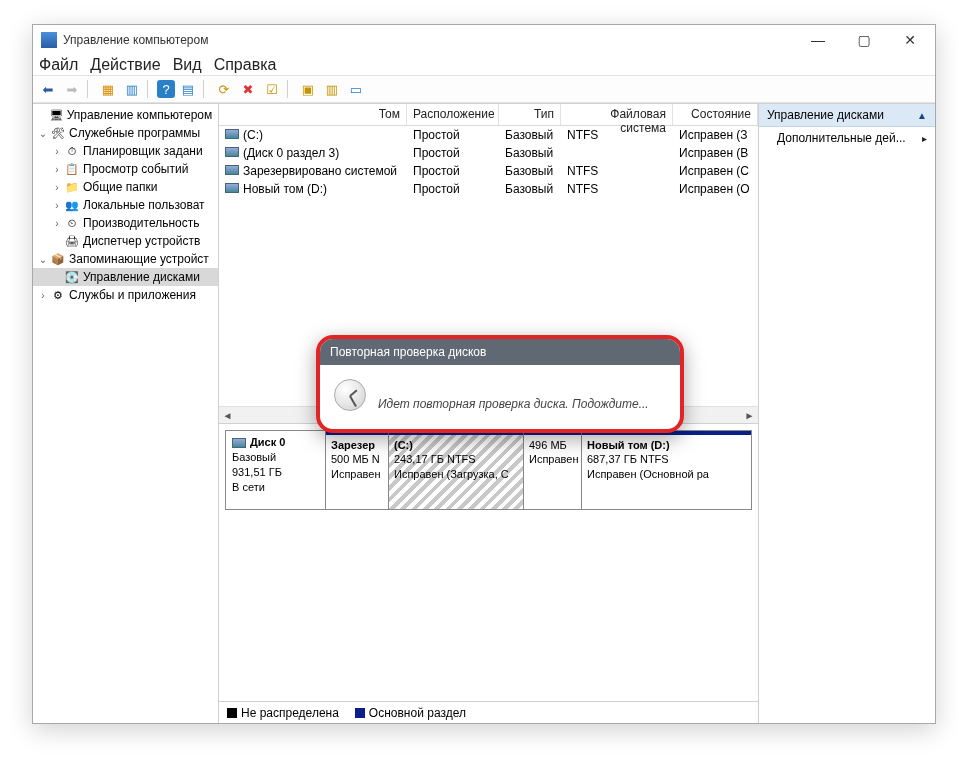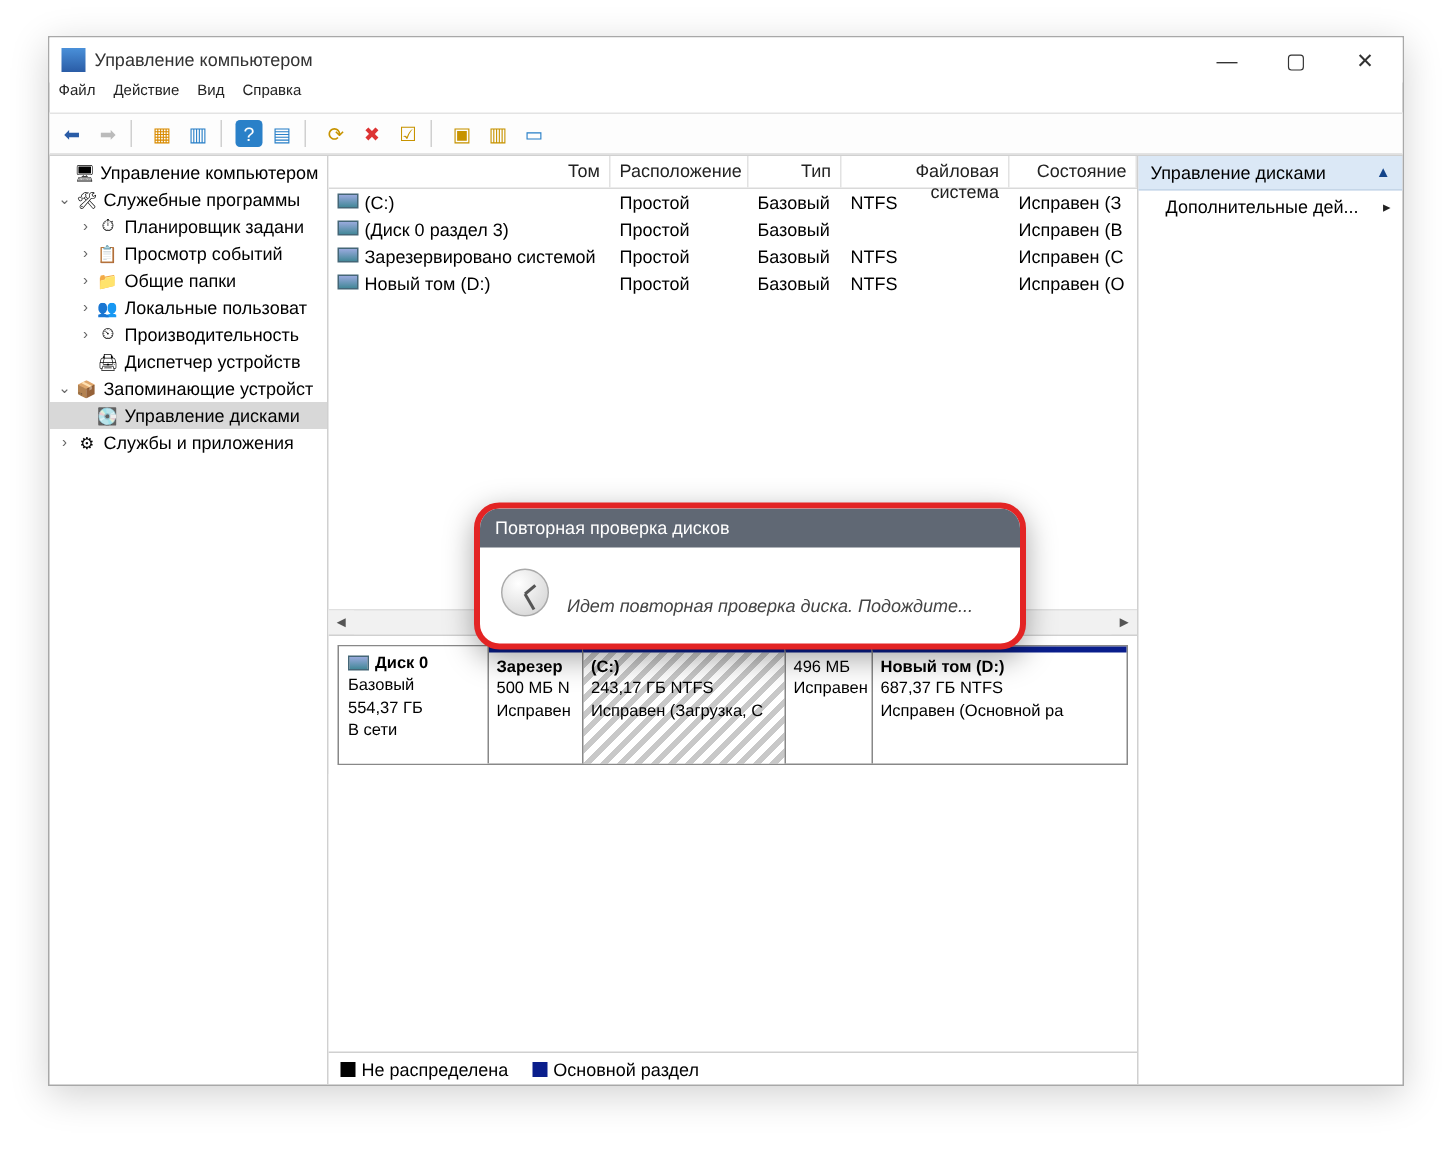--- a/index.html
+++ b/index.html
@@ -40,23 +40,24 @@
   .titlebar .title { flex: 1; color: #333; }
   .winbtns { display: flex; }
   .winbtn {
     width: 46px; height: 30px;
     display: flex; align-items: center; justify-content: center;
     color: #333; font-size: 14px;
   }
   .menubar {
     height: 20px;
     display: flex;
+    align-items: center;
     padding: 0 6px;
     gap: 12px;
-    font-size: 10px;
+    font-size: 16px;
     color: #222;
   }
   .menubar span { cursor: default; }
   .toolbar {
     height: 28px;
     border-top: 1px solid #e3e3e3;
     border-bottom: 1px solid #e3e3e3;
     display: flex;
     align-items: center;
     padding: 0 4px;
@@ -417,21 +418,21 @@
         <div class="sb-arrow">◄</div>
         <div class="sb-track"></div>
         <div class="sb-arrow">►</div>
       </div>
 
       <div class="disk-area">
         <div class="disk-row">
           <div class="disk-info">
             <div><span class="dicon"></span><b>Диск 0</b></div>
             <div>Базовый</div>
-            <div>554,37 ГБ</div>
+            <div>931,51 ГБ</div>
             <div>В сети</div>
           </div>
           <div class="disk-parts">
             <div class="dpart" style="width:62px">
               <b>Зарезер</b>
               <span>500 МБ N</span><br>
               <span>Исправен</span>
             </div>
             <div class="dpart striped" style="width:135px">
               <b>(C:)</b>

